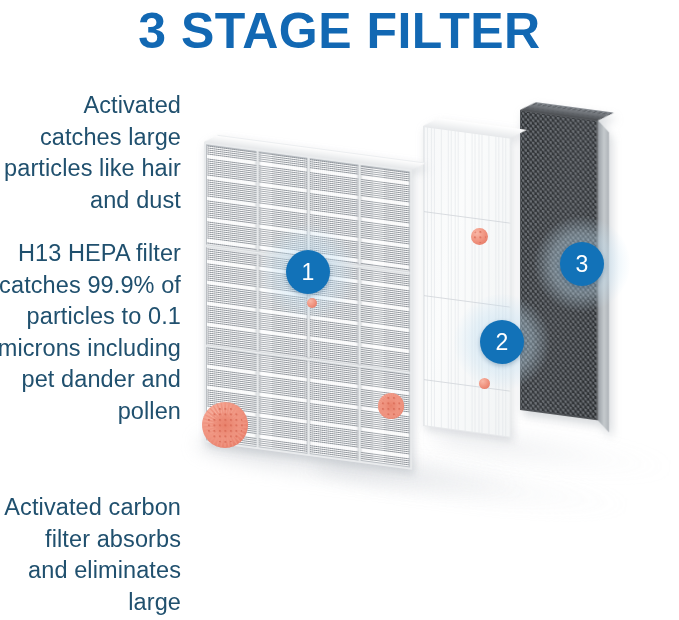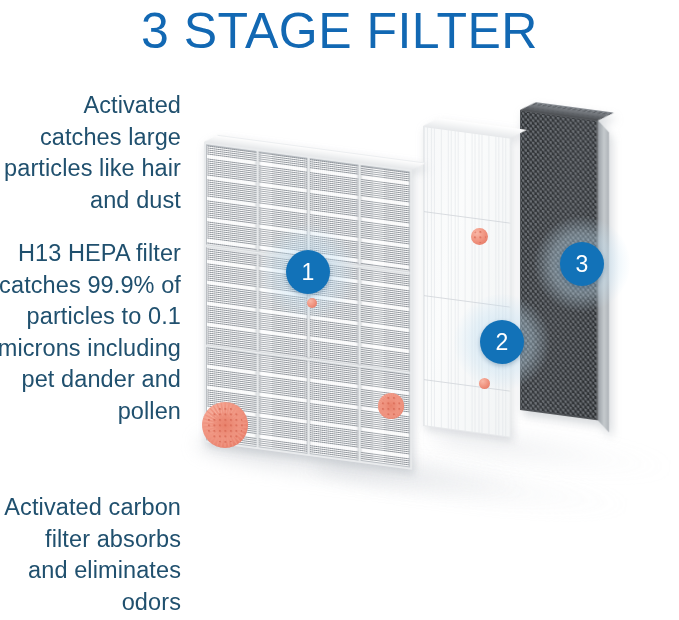--- a/index.html
+++ b/index.html
@@ -9,21 +9,21 @@
     font-family:"Liberation Sans", sans-serif;
     position:relative; overflow:hidden;
     -webkit-font-smoothing:antialiased;
   }
 
   
   #title{
     position:absolute; left:0; top:2px; width:679px;
     text-align:center;
     font-size:50px; line-height:58px;
-    font-weight:normal;
+    font-weight:bold;
     letter-spacing:0.5px;
     color:#1268b3;
     white-space:nowrap;
   }
 
   
   #copy{
     position:absolute; left:0; top:90px; width:185px;
     text-align:right;
     color:#20506e;
@@ -208,21 +208,21 @@
   #pollenE{ left:289px;top:258px; width:11px; height:11px; }
 </style>
 </head>
 <body>
 
 <div id="title">3 STAGE FILTER</div>
 
 <div id="copy">
   <div class="para" id="p1">Activated catches large particles like hair and dust</div>
   <div class="para" id="p2">H13 HEPA filter catches 99.9% of particles to 0.1 microns including pet dander and pollen</div>
-  <div class="para" id="p3">Activated carbon filter absorbs and eliminates odors</div>
+  <div class="para" id="p3">Activated carbon filter absorbs and eliminates large</div>
 </div>
 
 <div id="illu">
 
   <div class="gshadow" id="sh1"></div>
   <div class="gshadow" id="sh2"></div>
   <div class="gshadow" id="sh3"></div>
 
   <div class="panel" id="panel3">
     <div class="topedge"></div>

